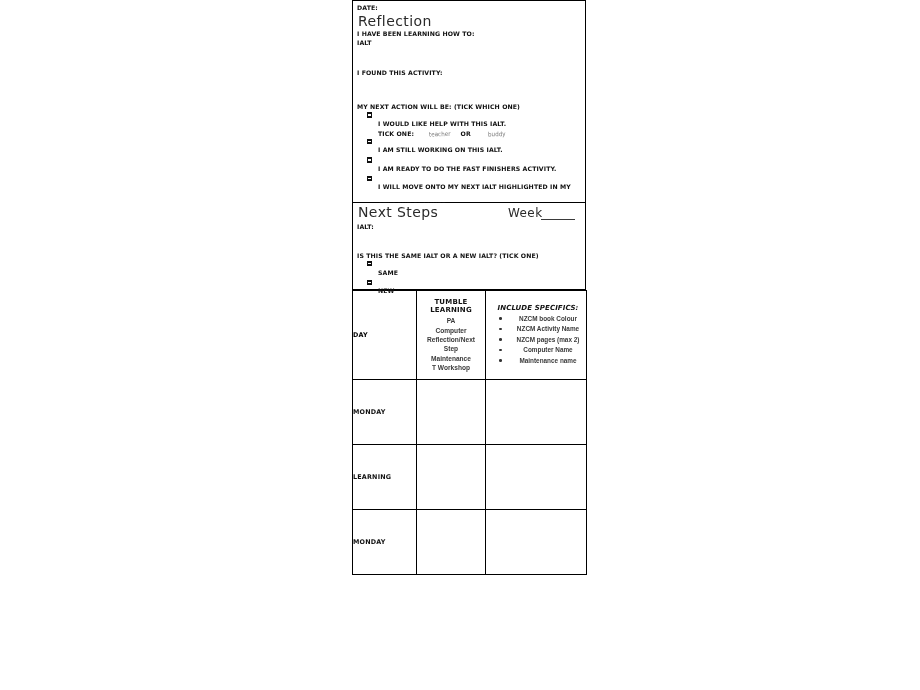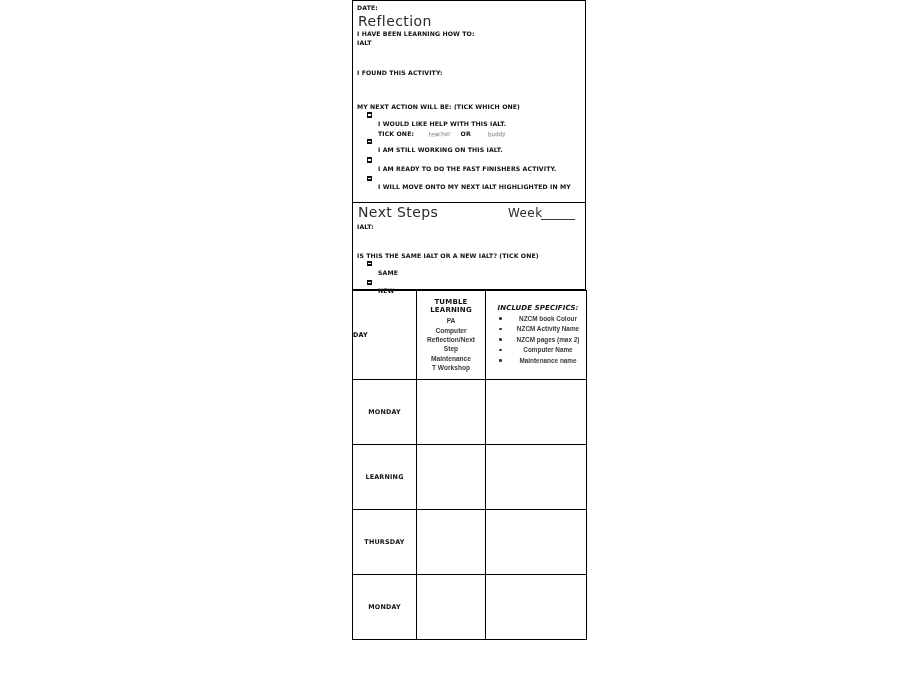--- a/index.html
+++ b/index.html
@@ -218,21 +218,20 @@
     background: #333;
     border-radius: 50%;
   }
 
   td.day-cell {
     height: 64px;
   }
   td.day-cell .dname {
     font-weight: bold;
     font-size: 6.4px;
-    text-align: center;
     font-family: "DejaVu Sans", sans-serif;
     letter-spacing: 0.2px;
     color: #111;
   }
   td.blank-cell { height: 64px; }
 </style>
 </head>
 <body>
 
 <div id="slide">
@@ -353,27 +352,20 @@
         </tr>
         <tr>
           <td class="day-cell">
             <div class="dname">LEARNING</div>
           </td>
           <td class="blank-cell"></td>
           <td class="blank-cell"></td>
         </tr>
         <tr>
           <td class="day-cell">
-            <div class="dname">THURSDAY</div>
-          </td>
-          <td class="blank-cell"></td>
-          <td class="blank-cell"></td>
-        </tr>
-        <tr>
-          <td class="day-cell">
             <div class="dname">MONDAY</div>
           </td>
           <td class="blank-cell"></td>
           <td class="blank-cell"></td>
         </tr>
       </tbody>
     </table>
 
   </div>
 </div>

